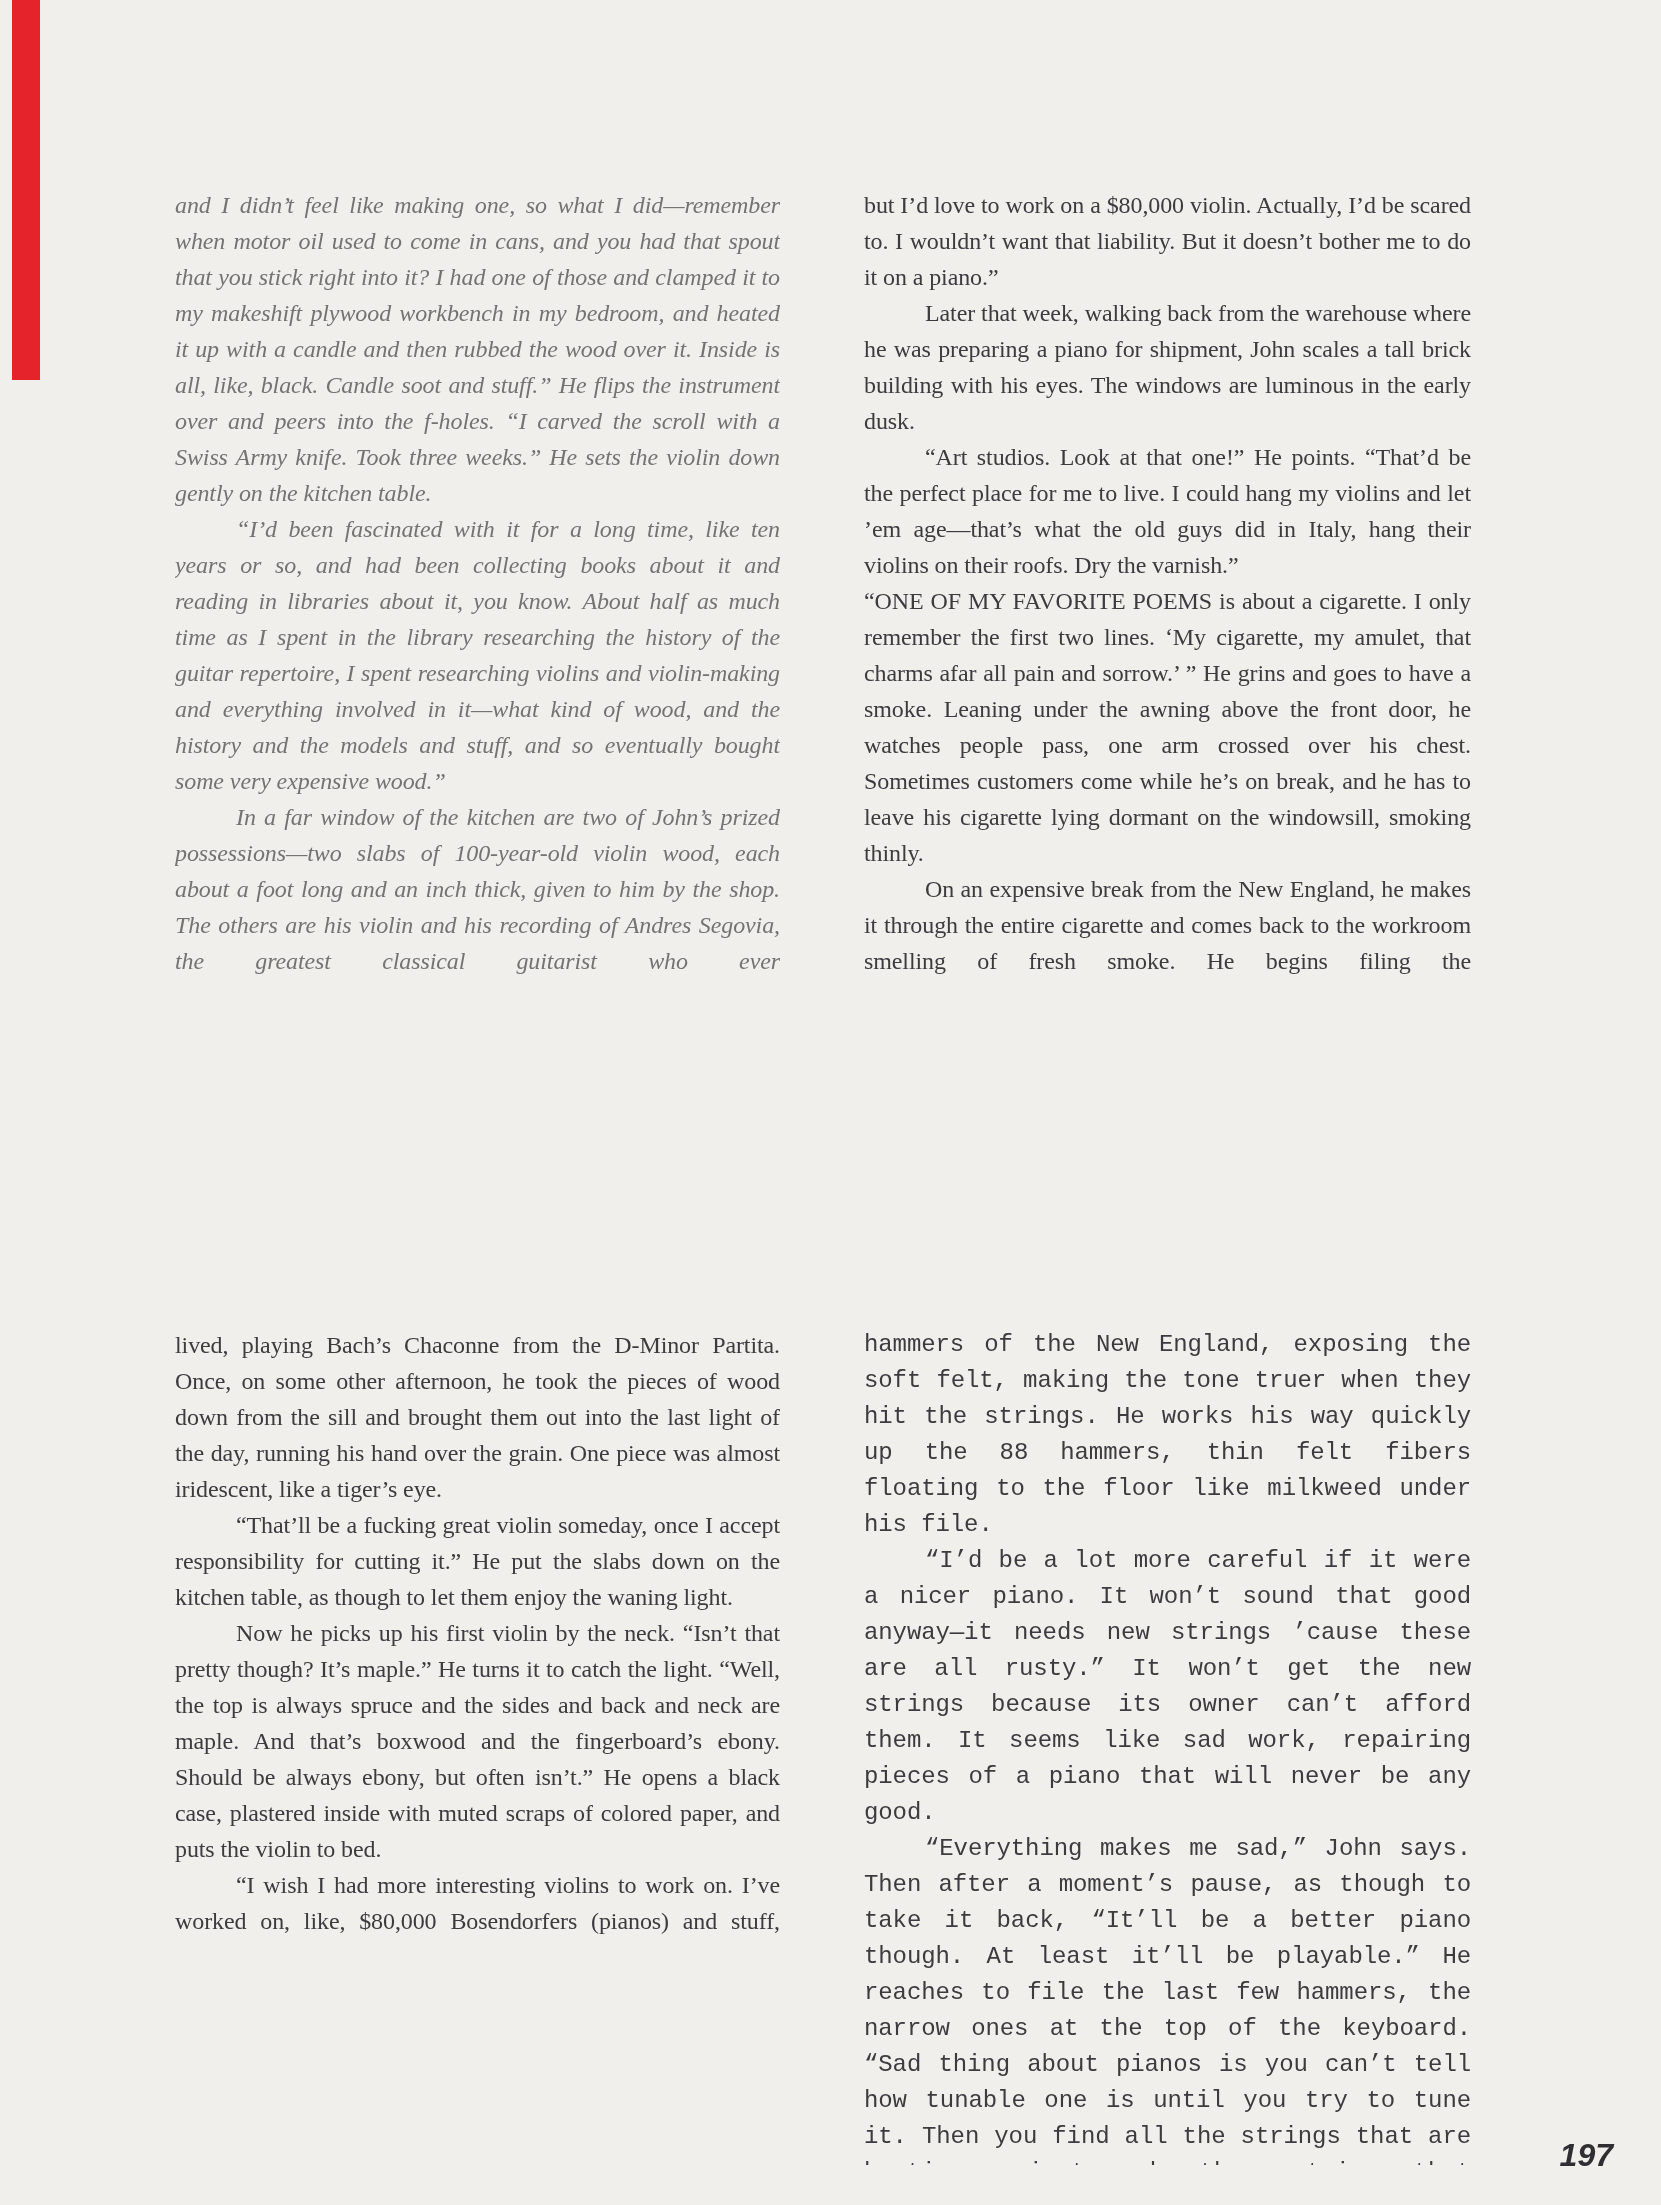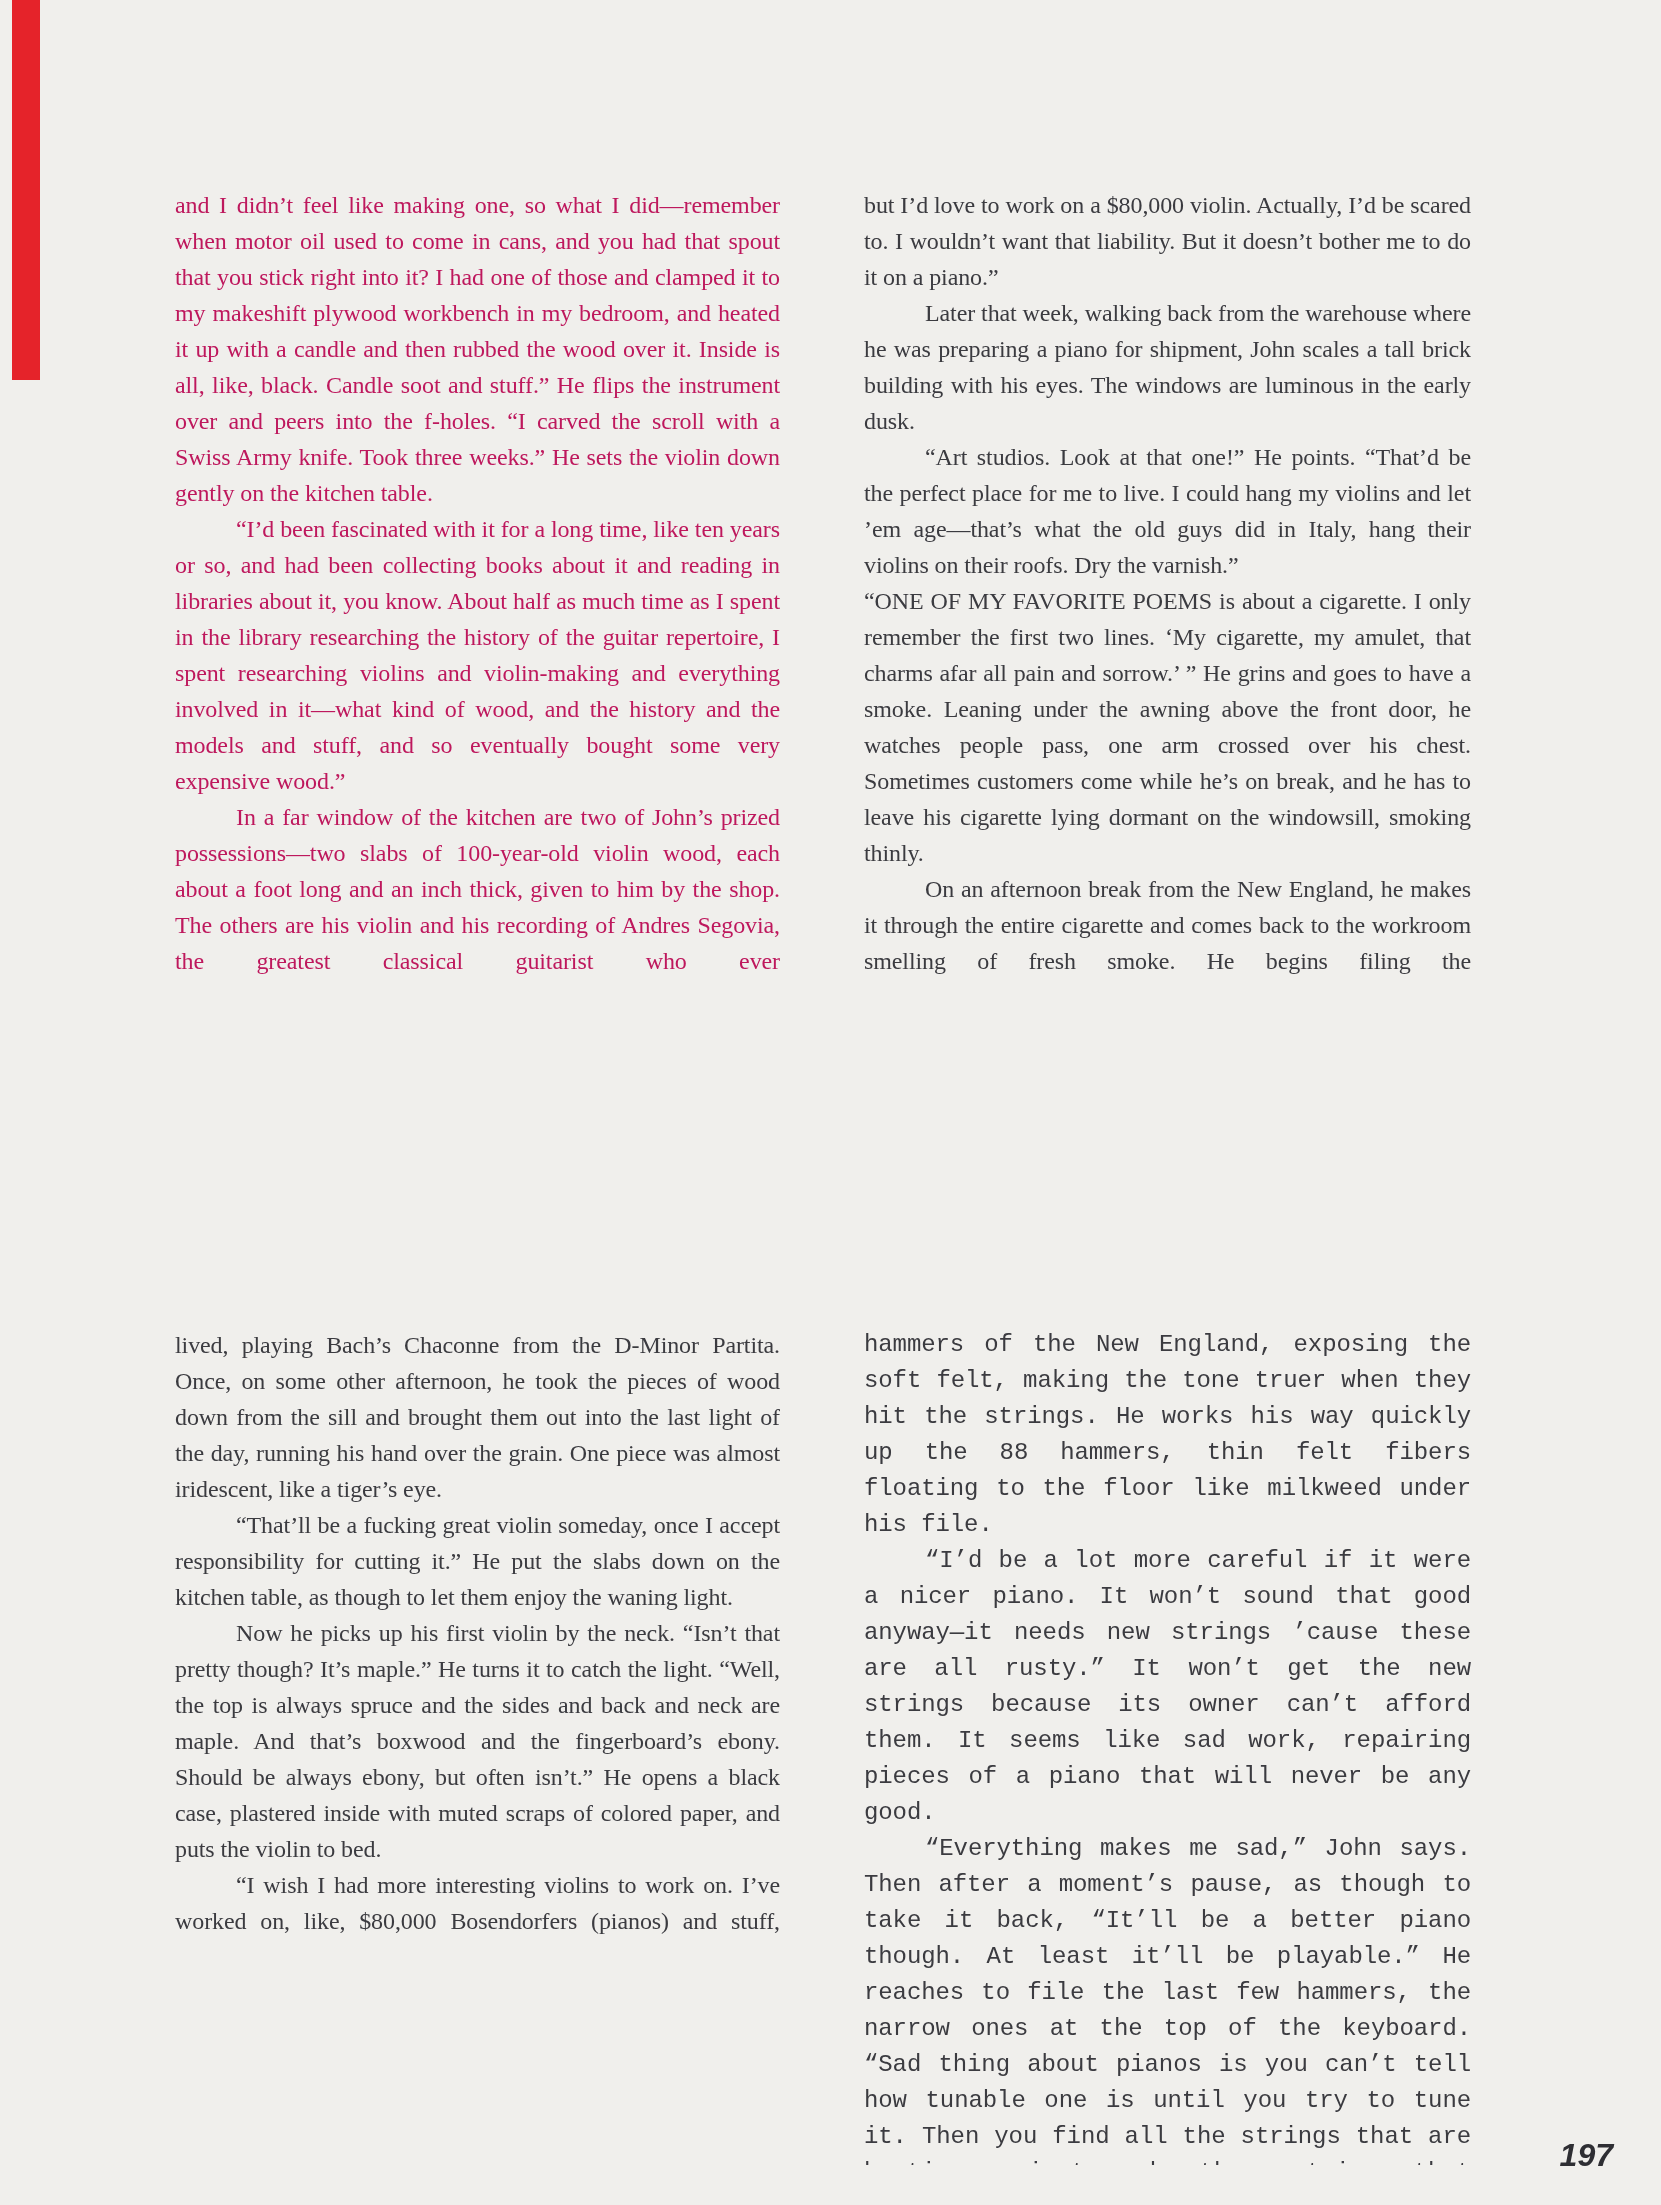--- a/index.html
+++ b/index.html
@@ -33,31 +33,31 @@
     font-family:"Liberation Sans", sans-serif; font-weight:700; font-style:italic;
     font-size:32px; color:#2e2e33;
   }
 </style>
 </head>
 <body>
 
 <div class="page" style="background: rgb(240, 239, 236);">
   <div class="red-bar" style="background: rgb(229, 35, 42);"></div>
 
-  <div class="col" id="col-tl" style="color: #be185d;">
+  <div class="col" id="col-tl" style="color: #737373; font-style: italic;">
       <p class="">and I didn’t feel like making one, so what I did—remember when motor oil used to come in cans, and you had that spout that you stick right into it? I had one of those and clamped it to my makeshift plywood workbench in my bedroom, and heated it up with a candle and then rubbed the wood over it. Inside is all, like, black. Candle soot and stuff.” He flips the instrument over and peers into the f-holes. “I carved the scroll with a Swiss Army knife. Took three weeks.” He sets the violin down gently on the kitchen table.</p>
       <p class="indent">“I’d been fascinated with it for a long time, like ten years or so, and had been collecting books about it and reading in libraries about it, you know. About half as much time as I spent in the library researching the history of the guitar repertoire, I spent researching violins and violin-making and everything involved in it—what kind of wood, and the history and the models and stuff, and so eventually bought some very expensive wood.”</p>
       <p class="indent runover">In a far window of the kitchen are two of John’s prized possessions—two slabs of 100-year-old violin wood, each about a foot long and an inch thick, given to him by the shop. The others are his violin and his recording of Andres Segovia, the greatest classical guitarist who ever</p>
     </div>
   <div class="col" id="col-tr" style="color: rgb(59, 59, 64);">
       <p class="">but I’d love to work on a $80,000 violin. Actually, I’d be scared to. I wouldn’t want that liability. But it doesn’t bother me to do it on a piano.”</p>
       <p class="indent">Later that week, walking back from the warehouse where he was preparing a piano for shipment, John scales a tall brick building with his eyes. The windows are luminous in the early dusk.</p>
       <p class="indent">“Art studios. Look at that one!” He points. “That’d be the perfect place for me to live. I could hang my violins and let ’em age—that’s what the old guys did in Italy, hang their violins on their roofs. Dry the varnish.”</p>
       <p class=" gap">“ONE OF MY FAVORITE POEMS is about a cigarette. I only remember the first two lines. ‘My cigarette, my amulet, that charms afar all pain and sorrow.’ ” He grins and goes to have a smoke. Leaning under the awning above the front door, he watches people pass, one arm crossed over his chest. Sometimes customers come while he’s on break, and he has to leave his cigarette lying dormant on the windowsill, smoking thinly.</p>
-      <p class="indent runover">On an afternoon break from the New England, he makes it through the entire cigarette and comes back to the workroom smelling of fresh smoke. He begins filing the</p>
+      <p class="indent runover">On an expensive break from the New England, he makes it through the entire cigarette and comes back to the workroom smelling of fresh smoke. He begins filing the</p>
     </div>
 
 
   <div class="col" id="col-bl" style="color: rgb(59, 59, 64);">
       <p class="">lived, playing Bach’s Chaconne from the D-Minor Partita. Once, on some other afternoon, he took the pieces of wood down from the sill and brought them out into the last light of the day, running his hand over the grain. One piece was almost iridescent, like a tiger’s eye.</p>
       <p class="indent">“That’ll be a fucking great violin someday, once I accept responsibility for cutting it.” He put the slabs down on the kitchen table, as though to let them enjoy the waning light.</p>
       <p class="indent">Now he picks up his first violin by the neck. “Isn’t that pretty though? It’s maple.” He turns it to catch the light. “Well, the top is always spruce and the sides and back and neck are maple. And that’s boxwood and the fingerboard’s ebony. Should be always ebony, but often isn’t.” He opens a black case, plastered inside with muted scraps of colored paper, and puts the violin to bed.</p>
       <p class="indent runover">“I wish I had more interesting violins to work on. I’ve worked on, like, $80,000 Bosendorfers (pianos) and stuff,</p>
     </div>
   <div class="col" id="col-br" style="color: rgb(59, 59, 64);">

